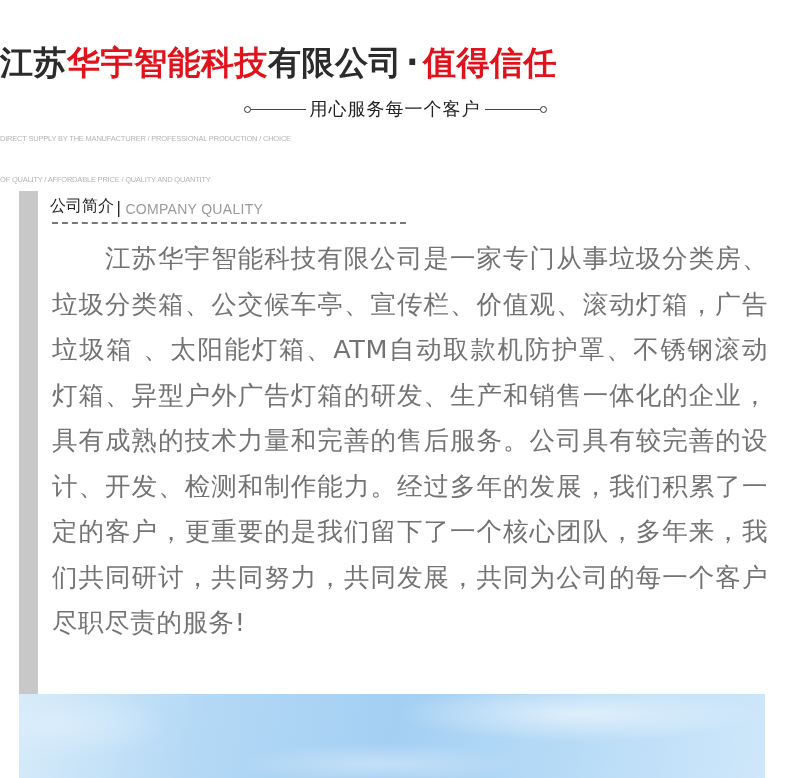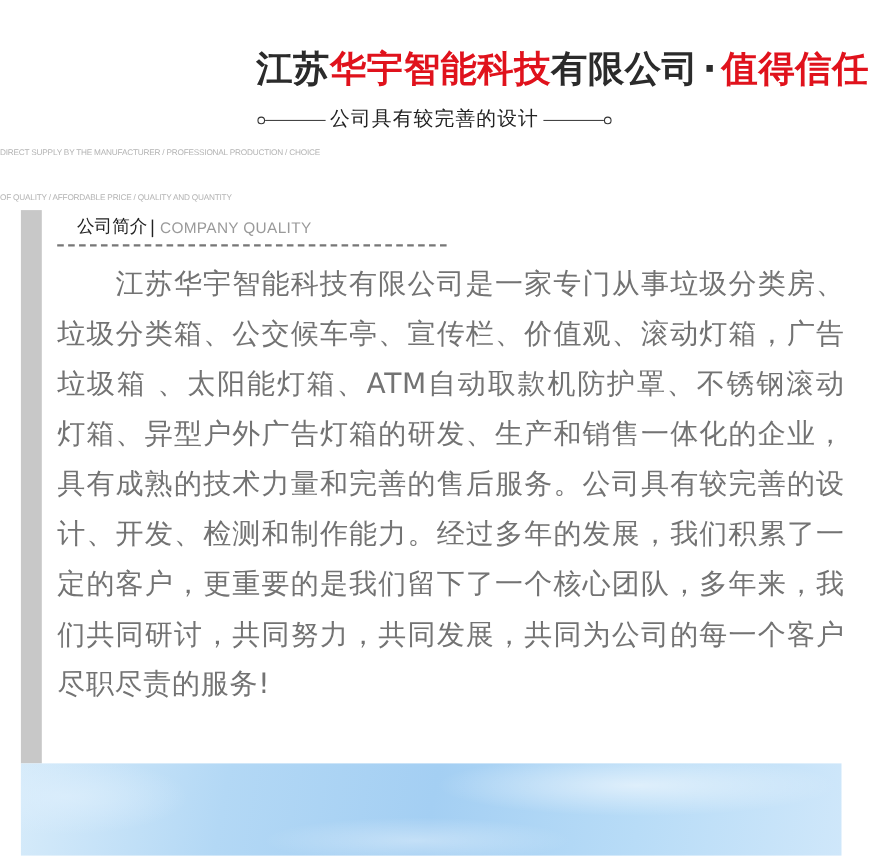--- a/index.html
+++ b/index.html
@@ -12,21 +12,21 @@
       color: #2b2b2b;
     }
     .page { position: relative; width: 790px; height: 778px; }
 
     
     .hero-title {
       position: absolute;
       top: 40px;
       left: 0;
       width: 790px;
-      text-align: right;
+      text-align: left;
       font-size: 33px;
       font-weight: bold;
       letter-spacing: 0.5px;
       white-space: nowrap;
       line-height: 46px;
     }
     .hero-title .dark { color: #2b2b2b; }
     .hero-title .red { color: #e0121c; }
     .hero-title .sep { color: #2b2b2b; padding: 0 4px; }
 
@@ -80,23 +80,22 @@
       top: 191px;
       width: 19px;
       height: 503px;
       background: #c8c8c8;
     }
     .profile-heading {
       position: absolute;
       left: 50px;
       top: 196px;
       display: flex;
-      align-items: center;
+      align-items: flex-end;
       white-space: nowrap;
-      margin-left: 20px;
     }
     .profile-heading .cn {
       font-size: 16px;
       color: #222;
     }
     .profile-heading .bar {
       font-size: 16px;
       color: #222;
       padding: 0 4px 0 2px;
     }
@@ -149,21 +148,21 @@
 
   <div class="hero-title">
     <span class="dark">江苏</span><span class="red">华宇智能科技</span><span class="dark">有限公司</span><span class="sep">·</span><span class="red">值得信任</span>
   </div>
 
   <div class="slogan-row">
     <div class="slogan-line">
       <span class="circle"></span>
       <span class="hline"></span>
     </div>
-    <span class="slogan-text">公司具有较完善的设计</span>
+    <span class="slogan-text">用心服务每一个客户</span>
     <div class="slogan-line">
       <span class="hline"></span>
       <span class="circle"></span>
     </div>
   </div>
 
   <div class="eng-sub l1">DIRECT SUPPLY BY THE MANUFACTURER / PROFESSIONAL PRODUCTION / CHOICE</div>
   <div class="eng-sub l2">OF QUALITY / AFFORDABLE PRICE / QUALITY AND QUANTITY</div>
 
   <div class="left-bar"></div>

